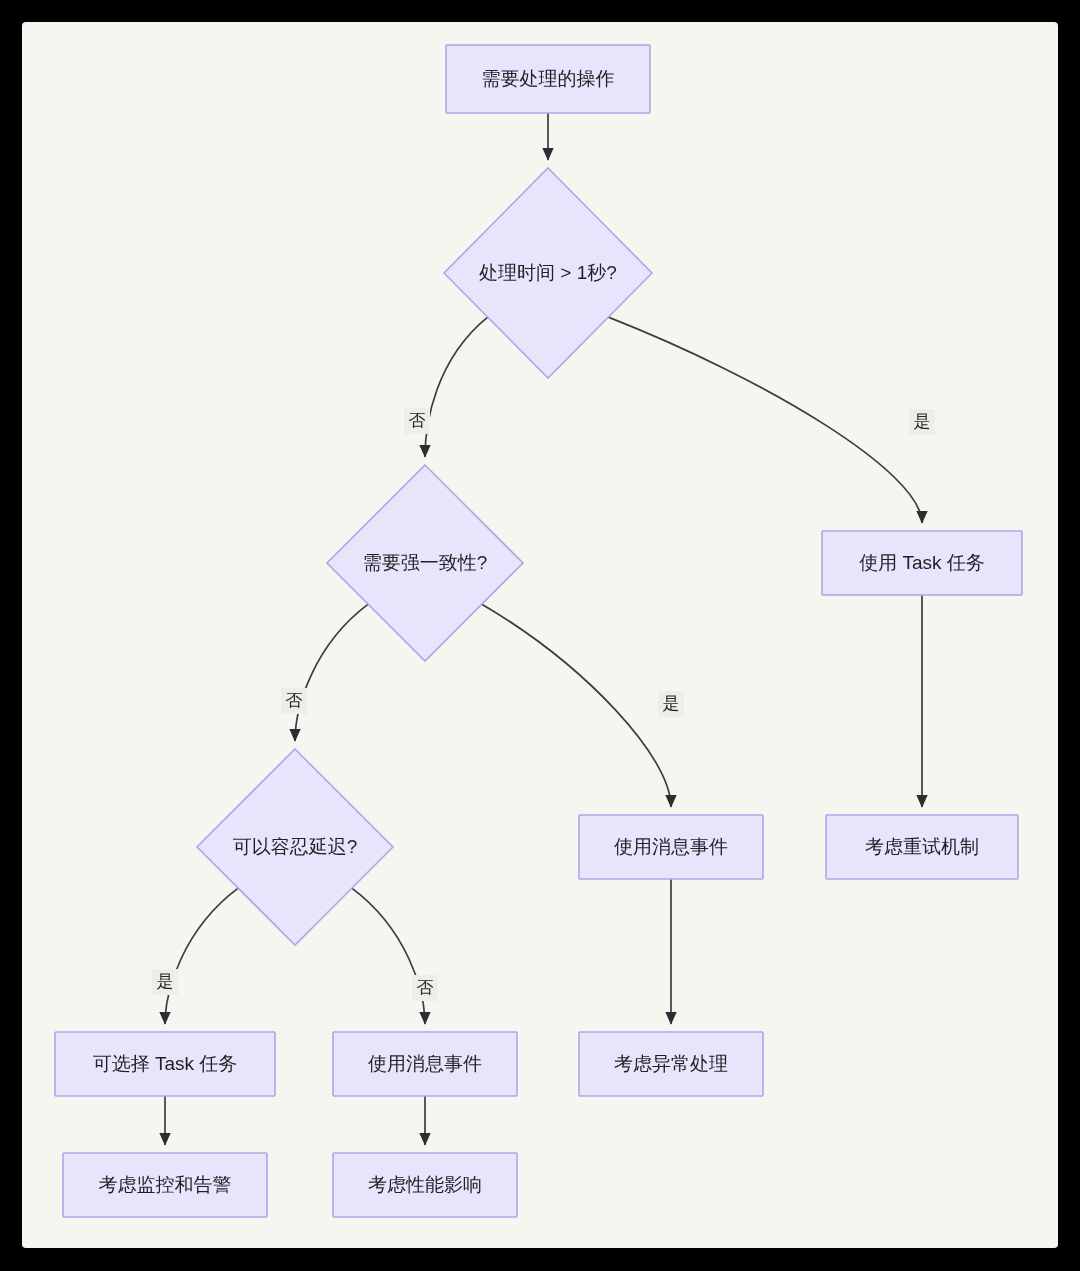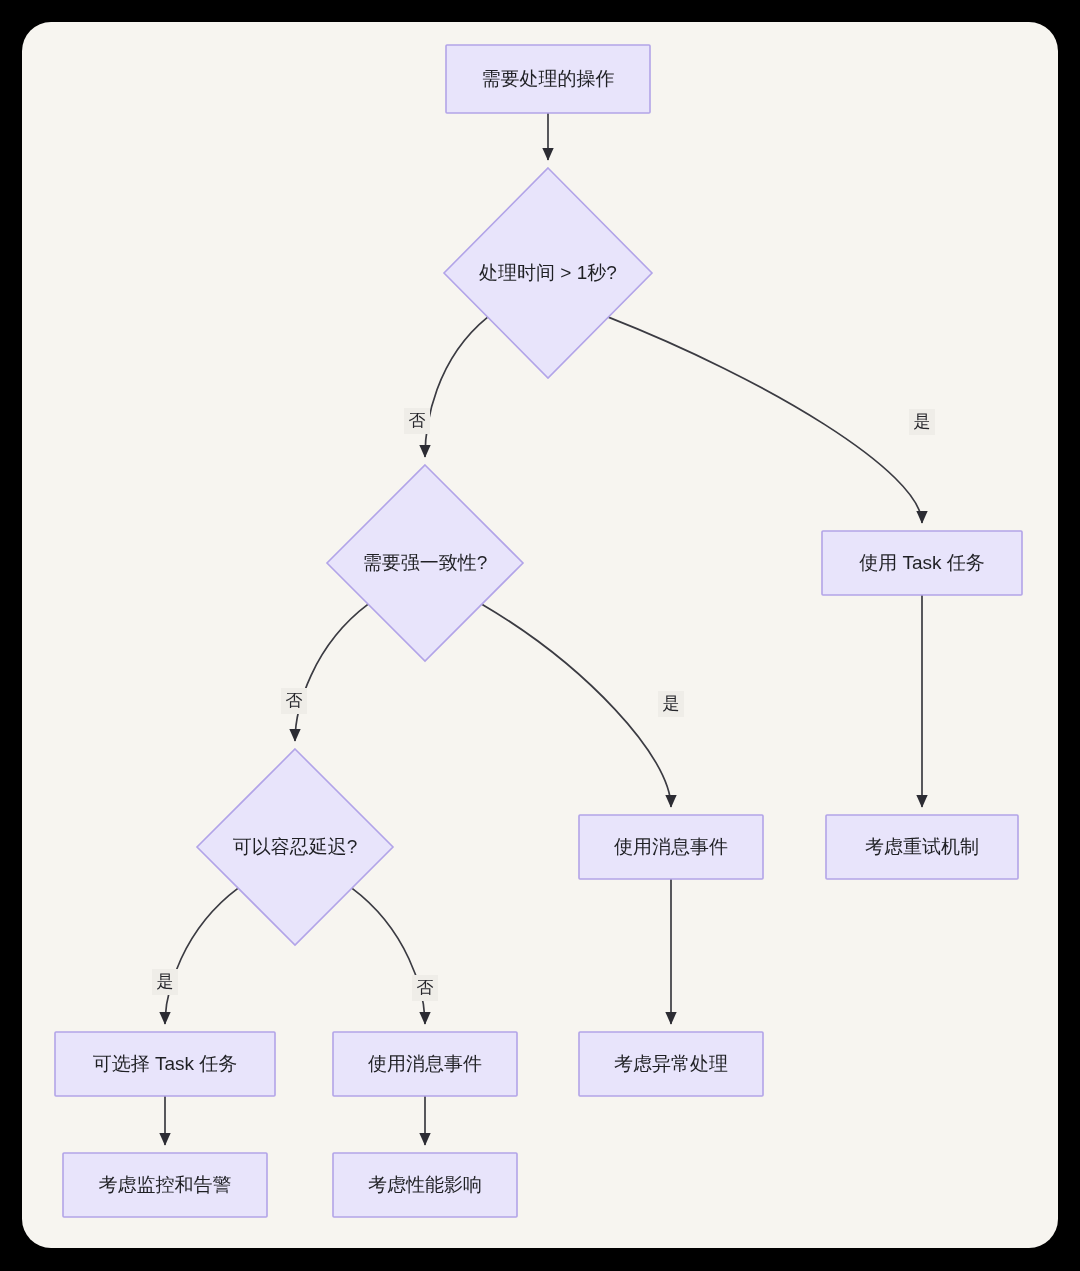--- a/index.html
+++ b/index.html
@@ -19,21 +19,21 @@
     height: 1271px;
     background: #000000;
   }
   #canvas {
     position: absolute;
     left: 22px;
     top: 22px;
     width: 1036px;
     height: 1226px;
     background: #F7F5F0;
-    border-radius: 29px;
+    border-radius: 4px;
     overflow: hidden;
   }
   #flow {
     position: absolute;
     left: 0;
     top: 0;
     width: 1036px;
     height: 1226px;
     display: block;
   }

